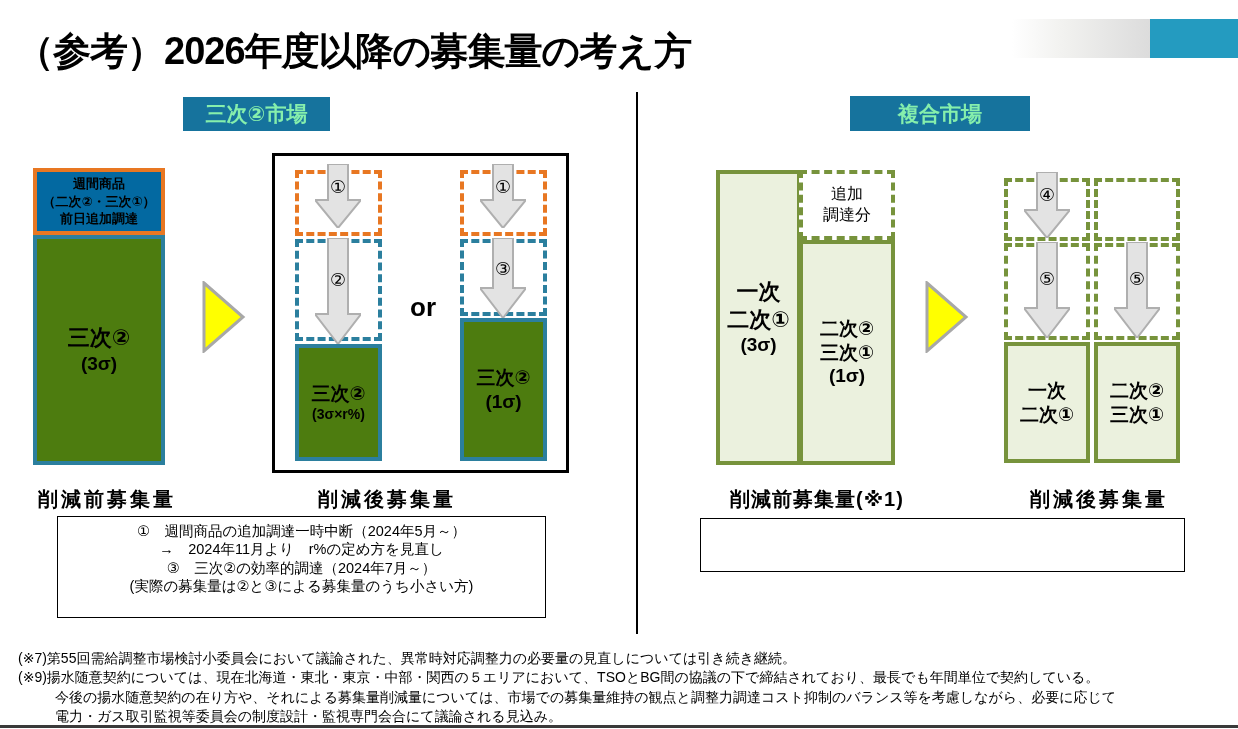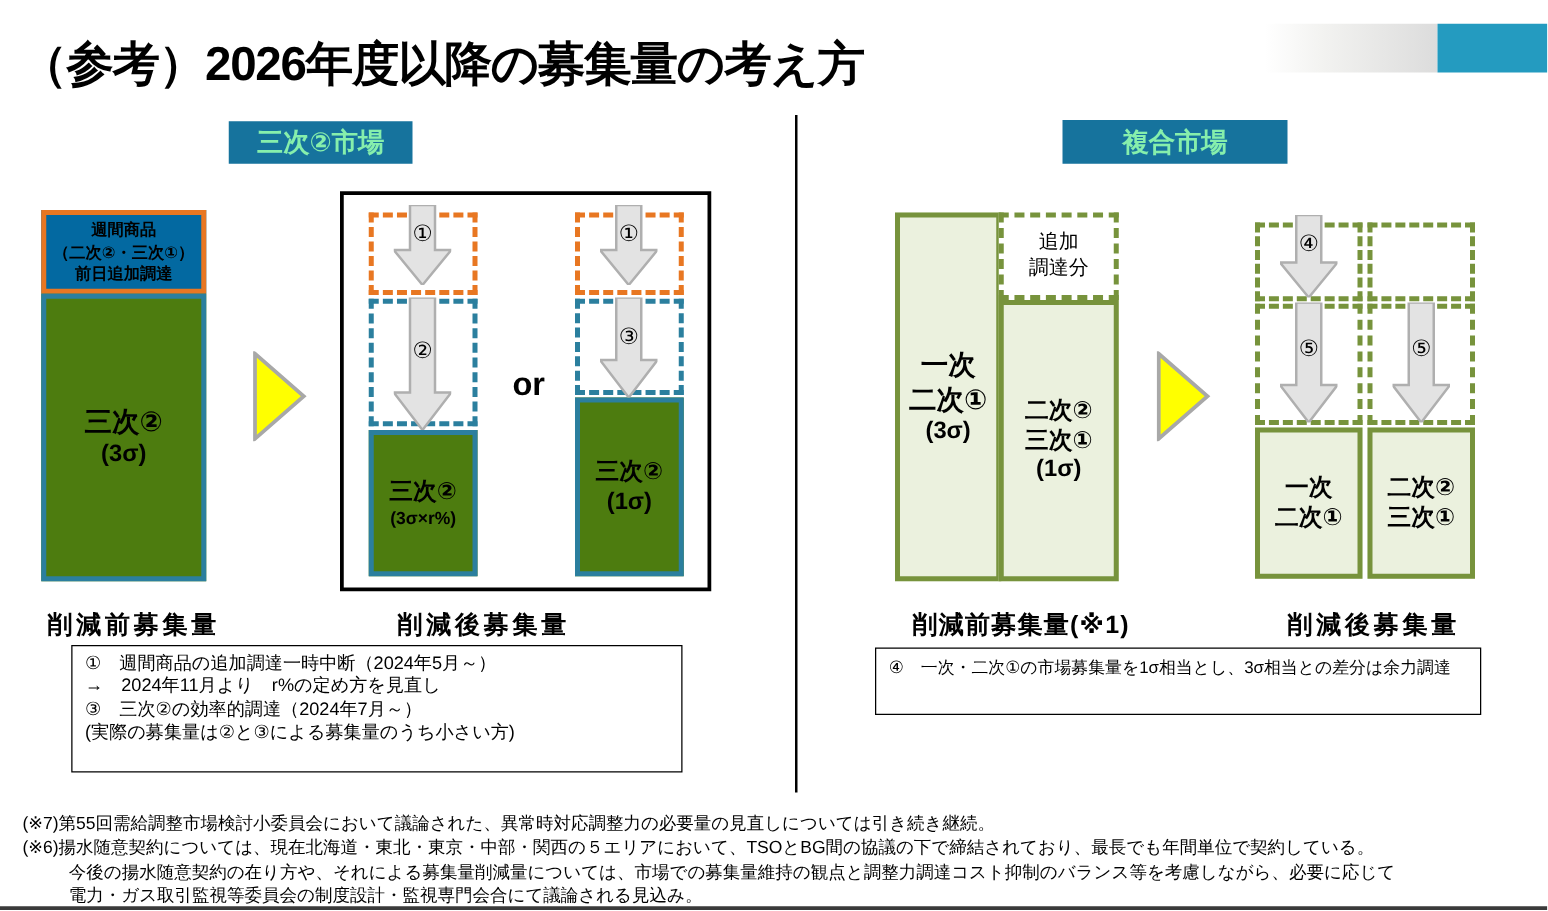--- a/index.html
+++ b/index.html
@@ -26,21 +26,21 @@
   .teal-solid   { border:4px solid #2B7F9E; background:#4d7c0f; }
   .teal-dash    { border:4px dashed #2B7F9E; background:transparent; }
   .green-solid  { border:4px solid #77933C; background:#EBF1DE; }
   .green-dash   { border:4px dashed #77933C; background:#fff; }
 
   .frame { border:3px solid #000; background:#fff; }
 
   .caption { font-size:20px; font-weight:bold; letter-spacing:3px; white-space:nowrap; }
   .caption.hw { letter-spacing:1px; }
 
-  .notes-box { border:1.5px solid #000; background:#fff; font-size:14.5px; line-height:1.26; padding:5px 10px; }
+  .notes-box { border:1.5px solid #000; background:#fff; font-size:14.5px; line-height:1.26; padding:5px 10px;text-align:center; }
   .notes-box .note-line { white-space:nowrap; }
 
   .footnotes { left:18px; top:649px; width:1210px; font-size:14px; line-height:1.38; }
   .footnote-line { white-space:nowrap; }
   .footnote-line.indent { padding-left:37px; }
 
   .blk-arrow { position:absolute; }
   .blk-arrow svg { display:block; }
   .arrow-num { position:absolute; left:50%; transform:translateX(-50%); font-size:18px; line-height:1; color:#000; }
 
@@ -186,23 +186,22 @@
   <div class="blk-arrow" style="left:1114px; top:242px; width:46px; height:96px;">
     <svg width="46" height="96" viewBox="0 0 46 96">
       <polygon points="13,0 33,0 33,66 46,66 23,96 0,66 13,66" fill="#E3E3E3" stroke="#AFAFAF" stroke-width="2"></polygon>
     </svg>
     <span class="arrow-num" style="top:28px;">⑤</span>
   </div>
 
   <div class="abs caption" style="left:1030px; top:486px;">削減後募集量</div>
 
   <div class="abs notes-box" style="left:700px; top:518px; width:485px; height:54px; font-size:13.5px; line-height:1.5;">
-    <div class="note-line">④　一次・二次①の市場募集量を1σ相当とし、3σ相当との差分は余力調達</div>
   </div>
 
   <div class="abs footnotes">
     <div class="footnote-line">(※7)第55回需給調整市場検討小委員会において議論された、異常時対応調整力の必要量の見直しについては引き続き継続。</div>
-    <div class="footnote-line">(※6)揚水随意契約については、現在北海道・東北・東京・中部・関西の５エリアにおいて、TSOとBG間の協議の下で締結されており、最長でも年間単位で契約している。</div>
+    <div class="footnote-line">(※9)揚水随意契約については、現在北海道・東北・東京・中部・関西の５エリアにおいて、TSOとBG間の協議の下で締結されており、最長でも年間単位で契約している。</div>
     <div class="footnote-line indent">今後の揚水随意契約の在り方や、それによる募集量削減量については、市場での募集量維持の観点と調整力調達コスト抑制のバランス等を考慮しながら、必要に応じて</div>
     <div class="footnote-line indent">電力・ガス取引監視等委員会の制度設計・監視専門会合にて議論される見込み。</div>
   </div>
 
 </div>
 
 </body></html>

